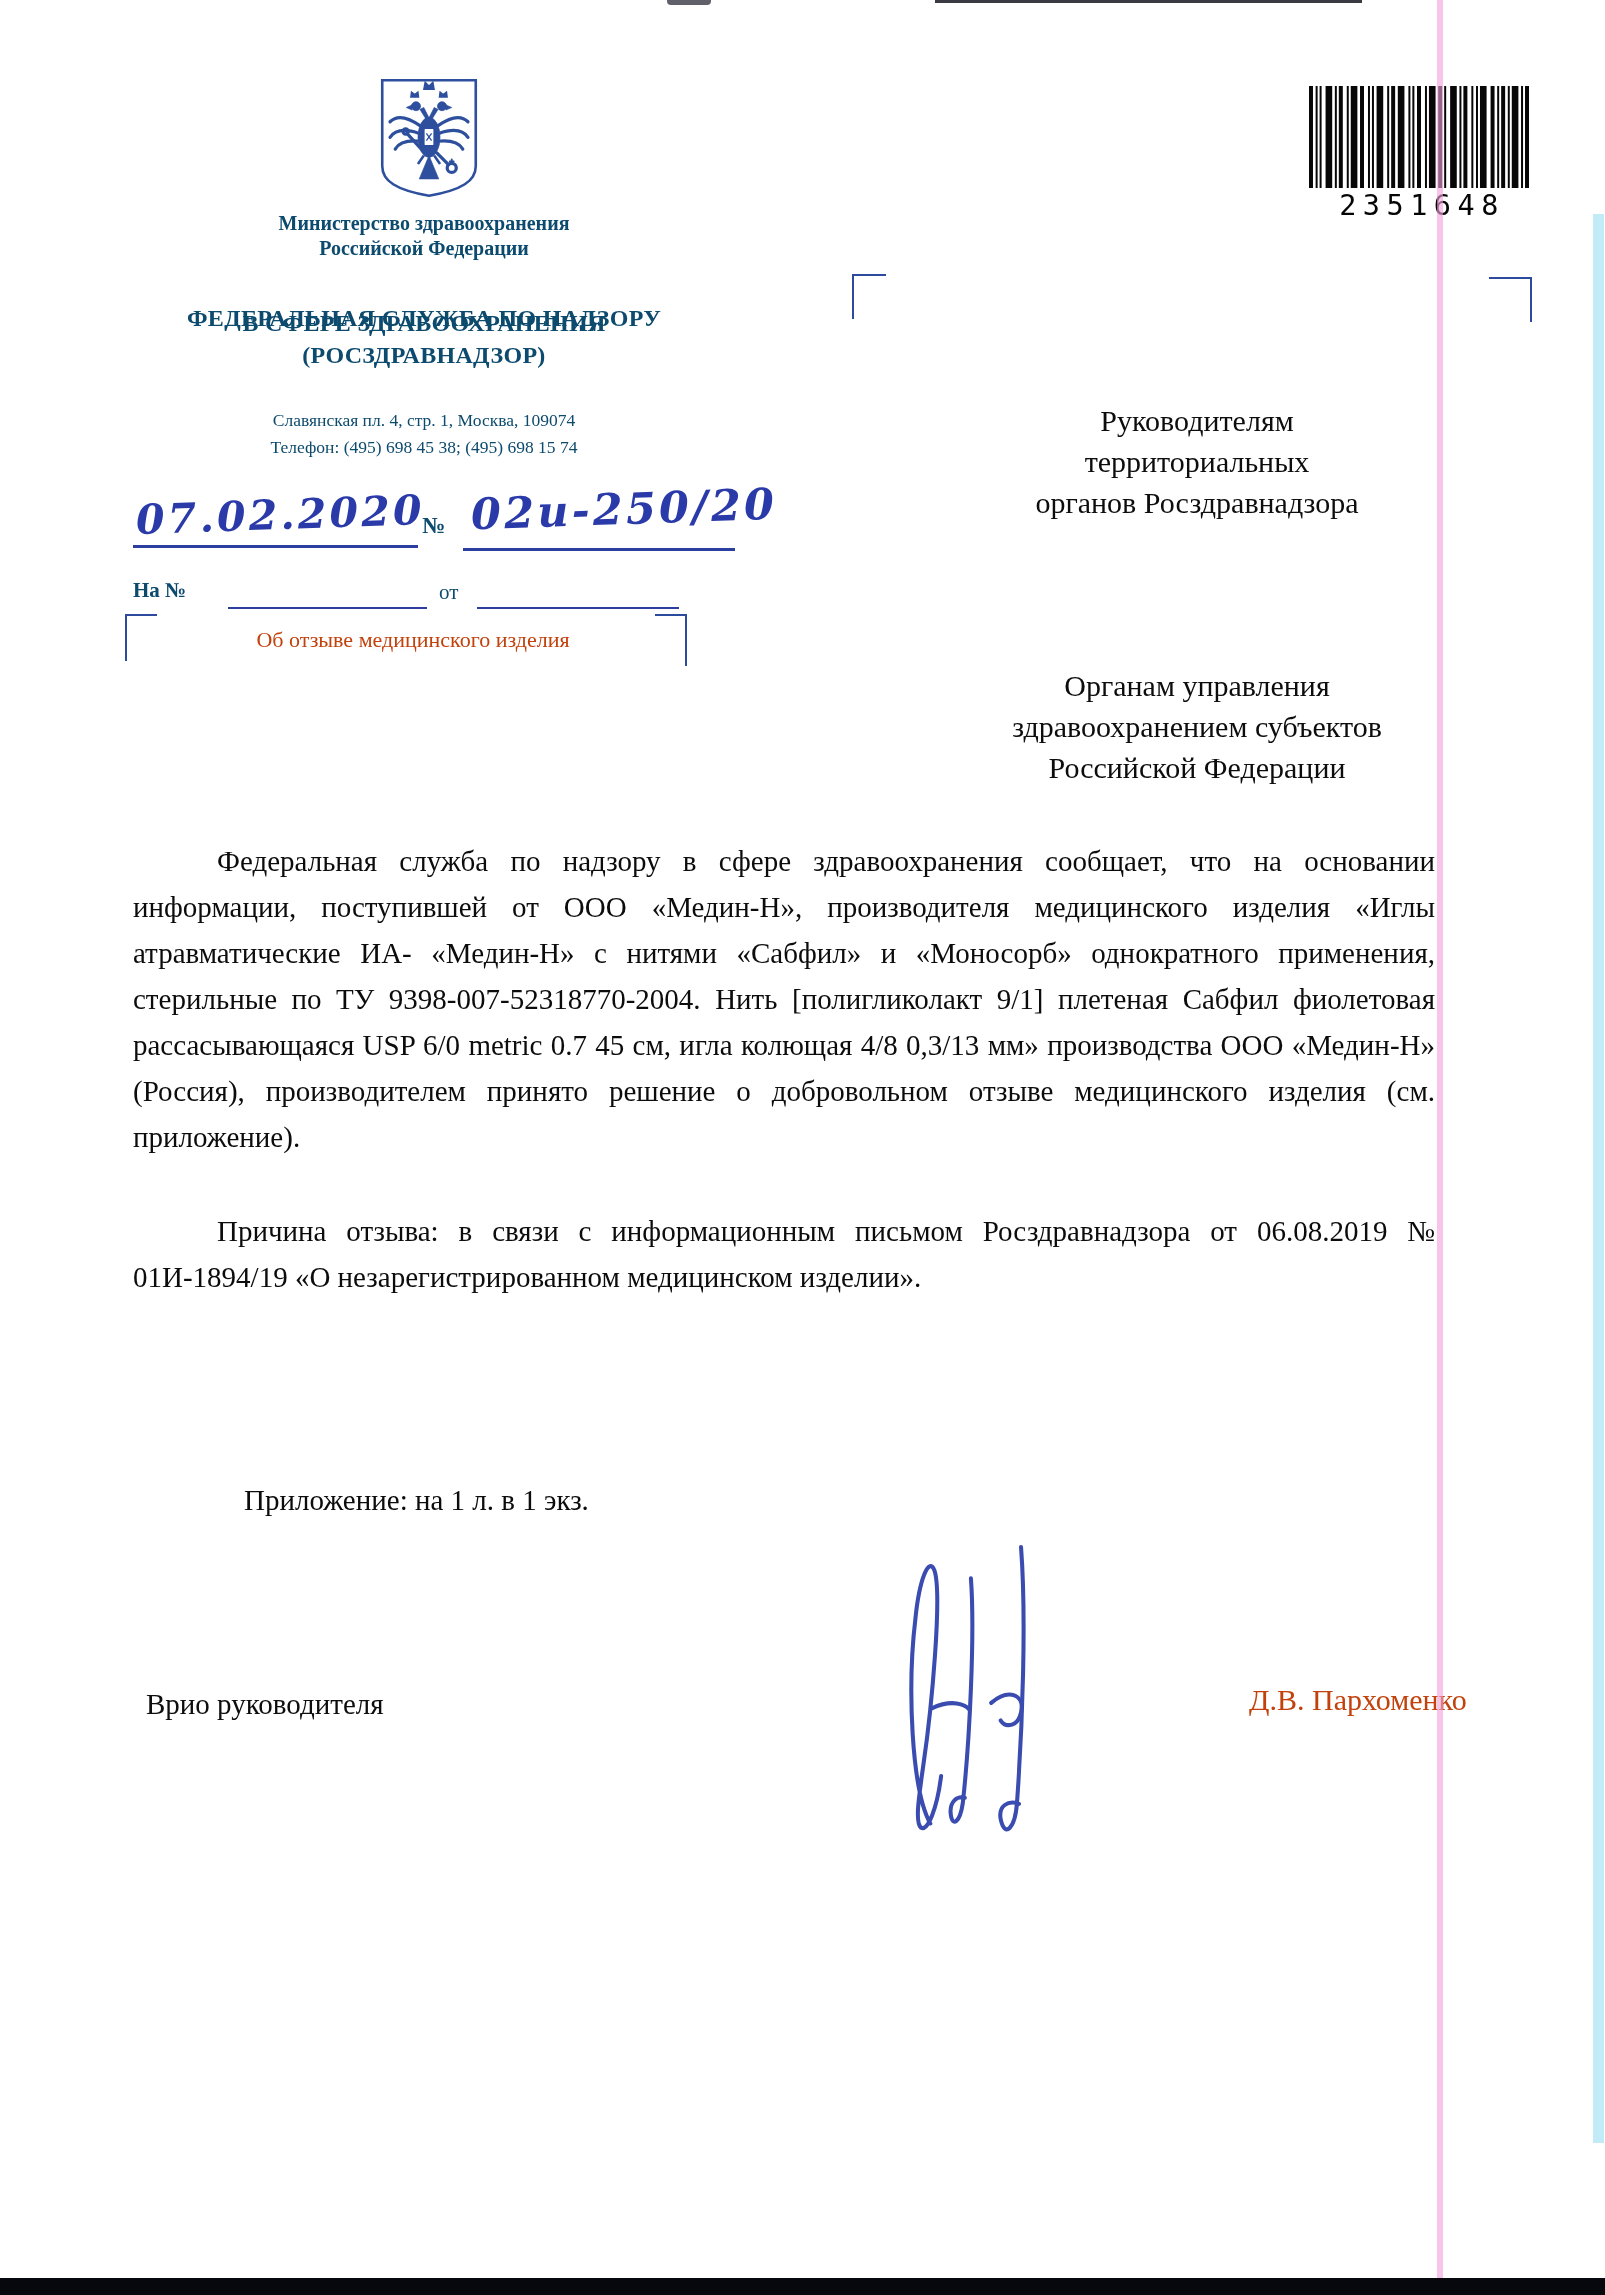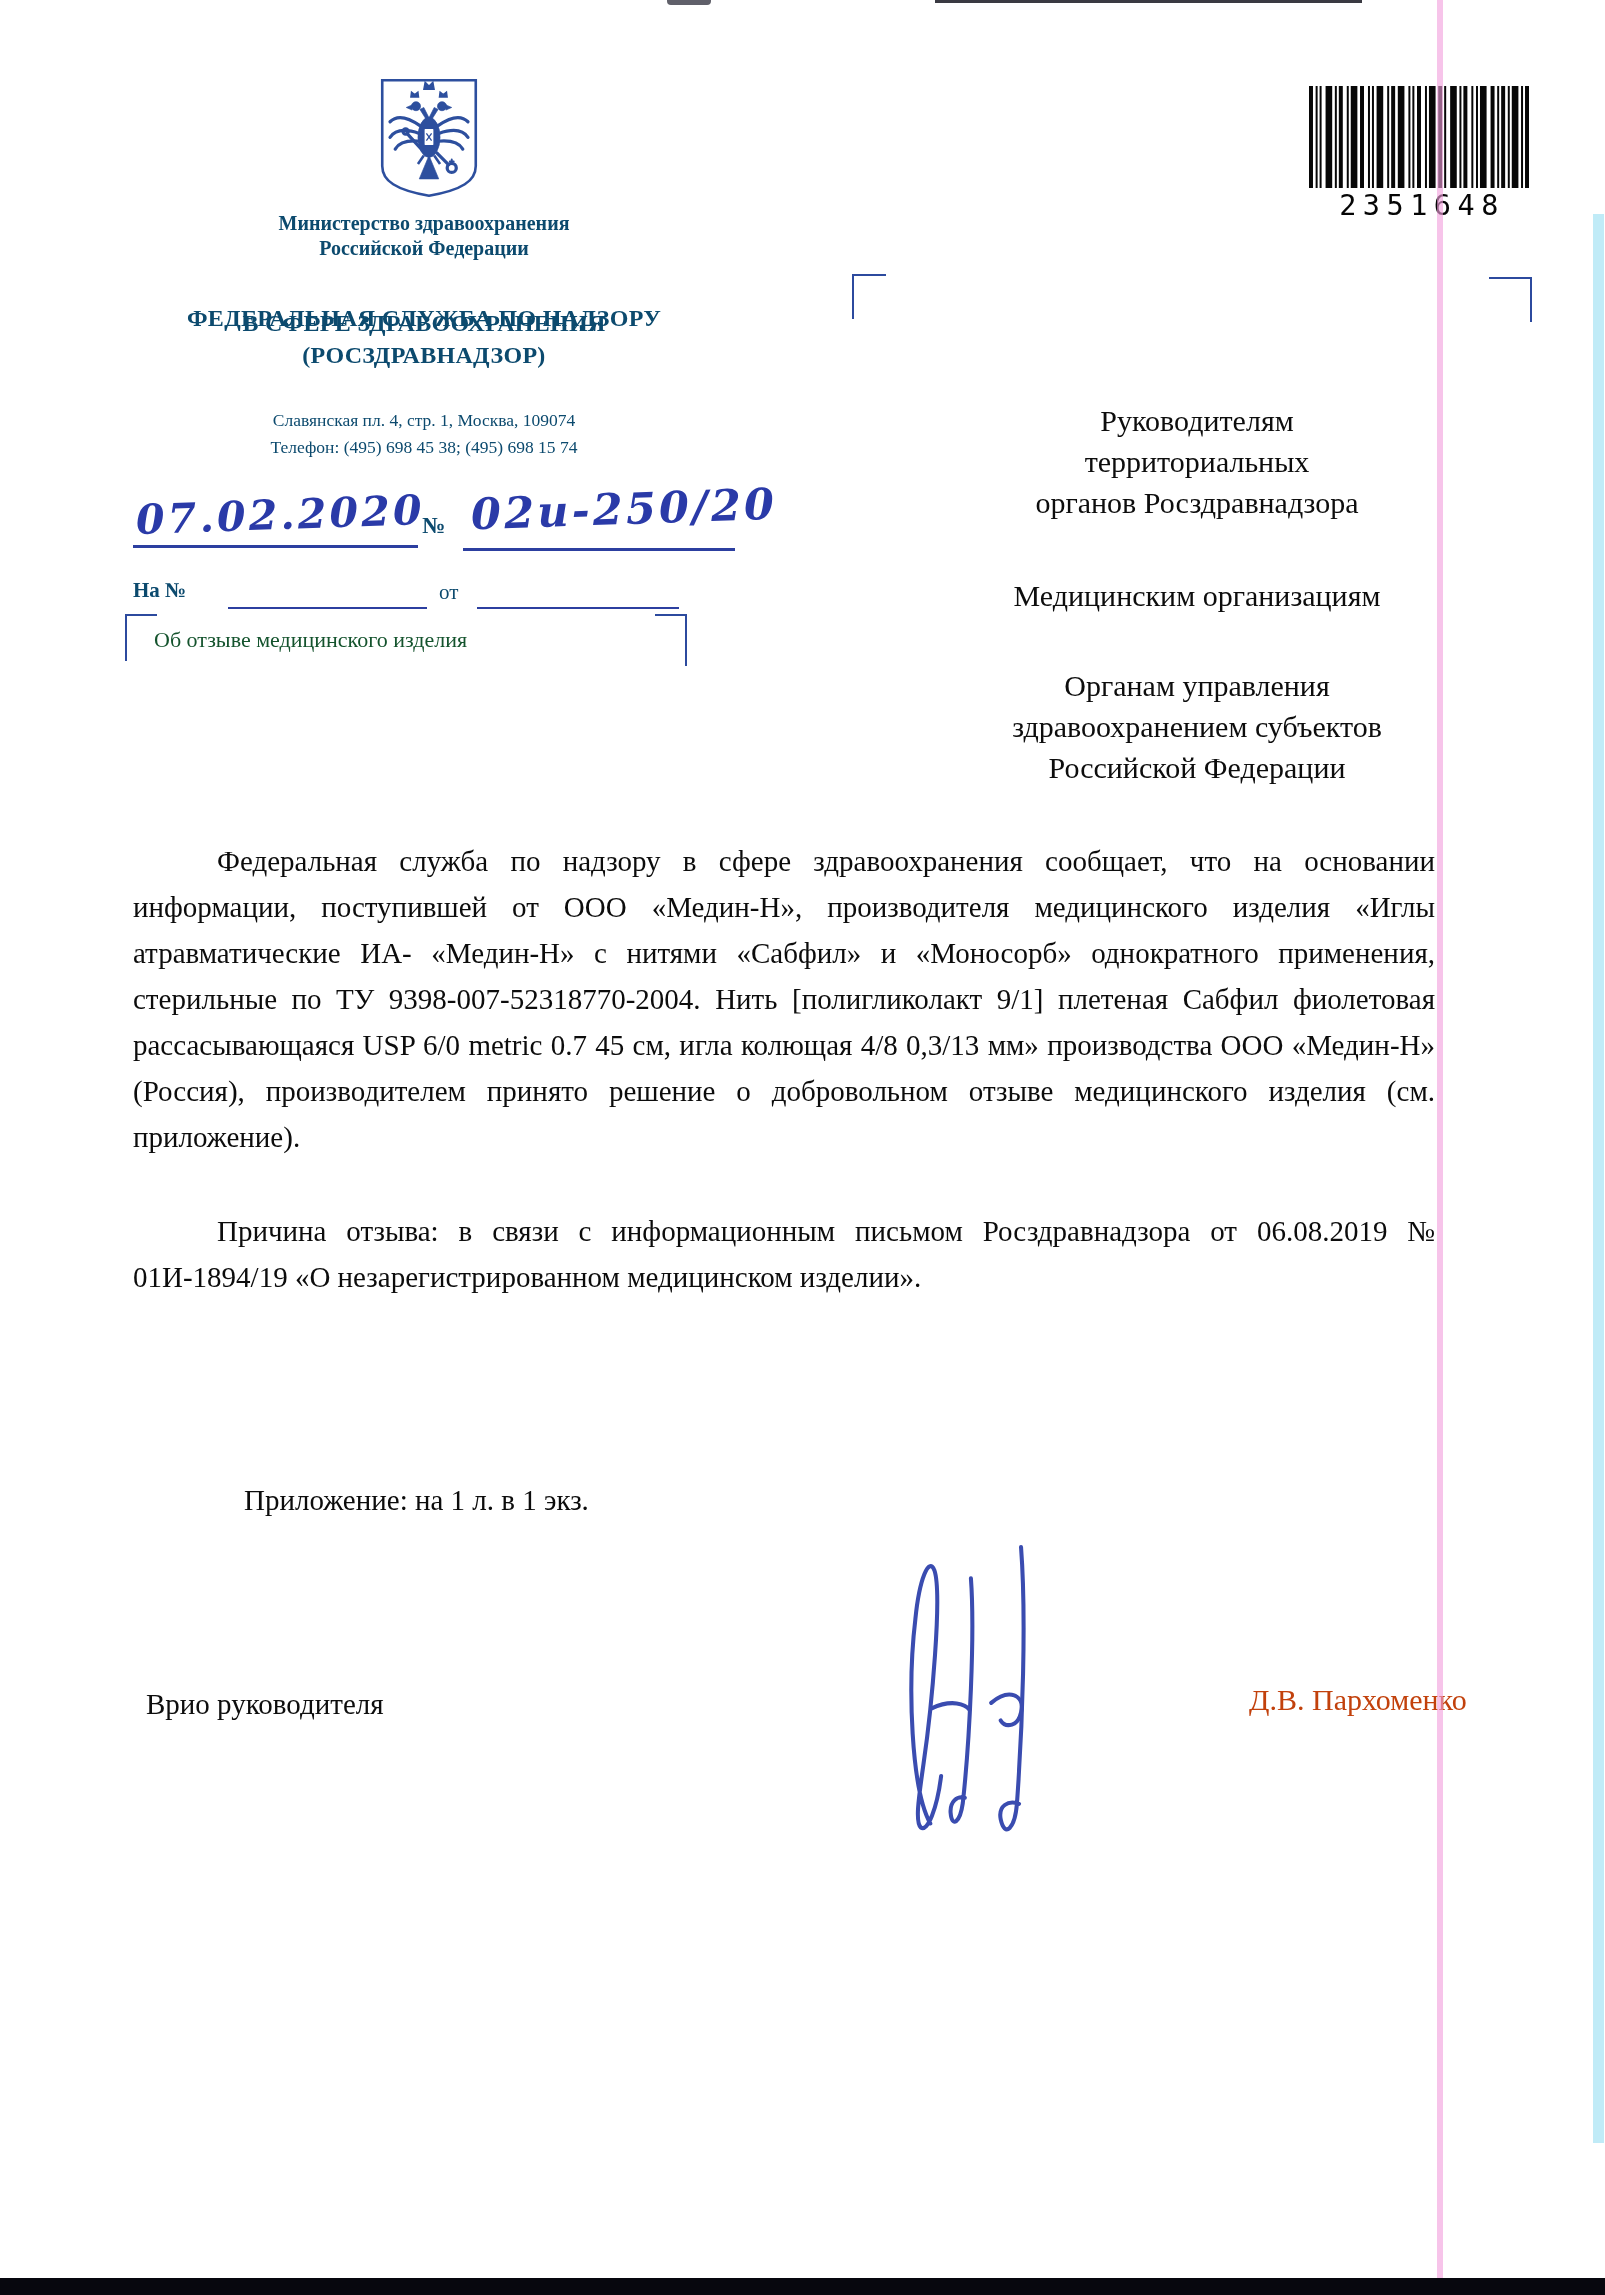--- a/index.html
+++ b/index.html
@@ -24,21 +24,21 @@
   .hand{font-style:italic;font-weight:bold;color:#2a3aa8;letter-spacing:3.2px;
         font-family:"DejaVu Serif","Liberation Serif",serif;transform:rotate(-2deg);}
   .hw-date{left:136px;top:491px;font-size:41px;}
   .hw-num{left:471px;top:484px;font-size:43px;}
   .no-label{left:422px;top:513px;font-size:23px;font-weight:bold;}
   .hw-underline{height:2.6px;background:#2c3fa0;}
   .reply-label{font-size:21px;}
   .reply-underline{height:1.9px;background:#2c3fa0;}
   
   .bracket{border-color:#2c4a9e;border-style:solid;border-width:0;}
-  .subject{left:154px;top:627px;width:518px;text-align:left;font-size:22px;color:#14532d;}
+  .subject{left:154px;top:627px;width:518px;text-align:center;font-size:22px;color:#c2410c;}
   
   .recip{left:880px;width:634px;text-align:center;color:#0d0d0d;
          font-size:30px;line-height:41px;white-space:pre-line;}
   
   .barcode-digits{left:1313px;top:189px;width:218px;text-align:center;
       font-family:"DejaVu Sans Mono","Liberation Mono",monospace;
       font-size:28.5px;letter-spacing:6.5px;color:#050505;}
   
   .bodytext{left:133px;width:1302px;color:#0c0c0c;font-size:29px;line-height:46px;
             text-align:justify;text-indent:84px;margin:0;}
@@ -157,21 +157,20 @@
       </g>
     </svg>
   </div>
   <div class="abs barcode-digits">2351648</div>
 
   <div class="abs bracket" style="left:852px;top:274px;width:32px;height:43px;border-left-width:2.6px;border-top-width:2.6px;"></div>
   <div class="abs bracket" style="left:1489px;top:277px;width:41px;height:43px;border-right-width:2.6px;border-top-width:2.6px;z-index:65;"></div>
   <div class="abs recip" style="top:400px;">Руководителям
 территориальных
 органов Росздравнадзора</div>
-  <div class="abs recip" style="top:575px;">Медицинским организациям</div>
   <div class="abs recip" style="top:665px;">Органам управления
 здравоохранением субъектов
 Российской Федерации</div>
 
   <p class="abs bodytext" style="top:838px;">Федеральная служба по надзору в сфере здравоохранения сообщает, что на основании информации, поступившей от ООО «Медин-Н», производителя медицинского изделия «Иглы атравматические ИА- «Медин-Н» с нитями «Сабфил» и «Моносорб» однократного применения, стерильные по ТУ 9398-007-52318770-2004. Нить [полигликолакт 9/1] плетеная Сабфил фиолетовая рассасывающаяся USP 6/0 metric 0.7 45 см, игла колющая 4/8 0,3/13 мм» производства ООО «Медин-Н» (Россия), производителем принято решение о добровольном отзыве медицинского изделия (см. приложение).</p>
   <p class="abs bodytext" style="top:1208px;">Причина отзыва: в связи с информационным письмом Росздравнадзора от 06.08.2019 № 01И-1894/19 «О незарегистрированном медицинском изделии».</p>
   <div class="abs attachment">Приложение: на 1 л. в 1 экз.</div>
 
   <div class="abs sig-title">Врио руководителя</div>
   <div class="abs" style="left:849px;top:1539px;width:233px;height:298px;">

